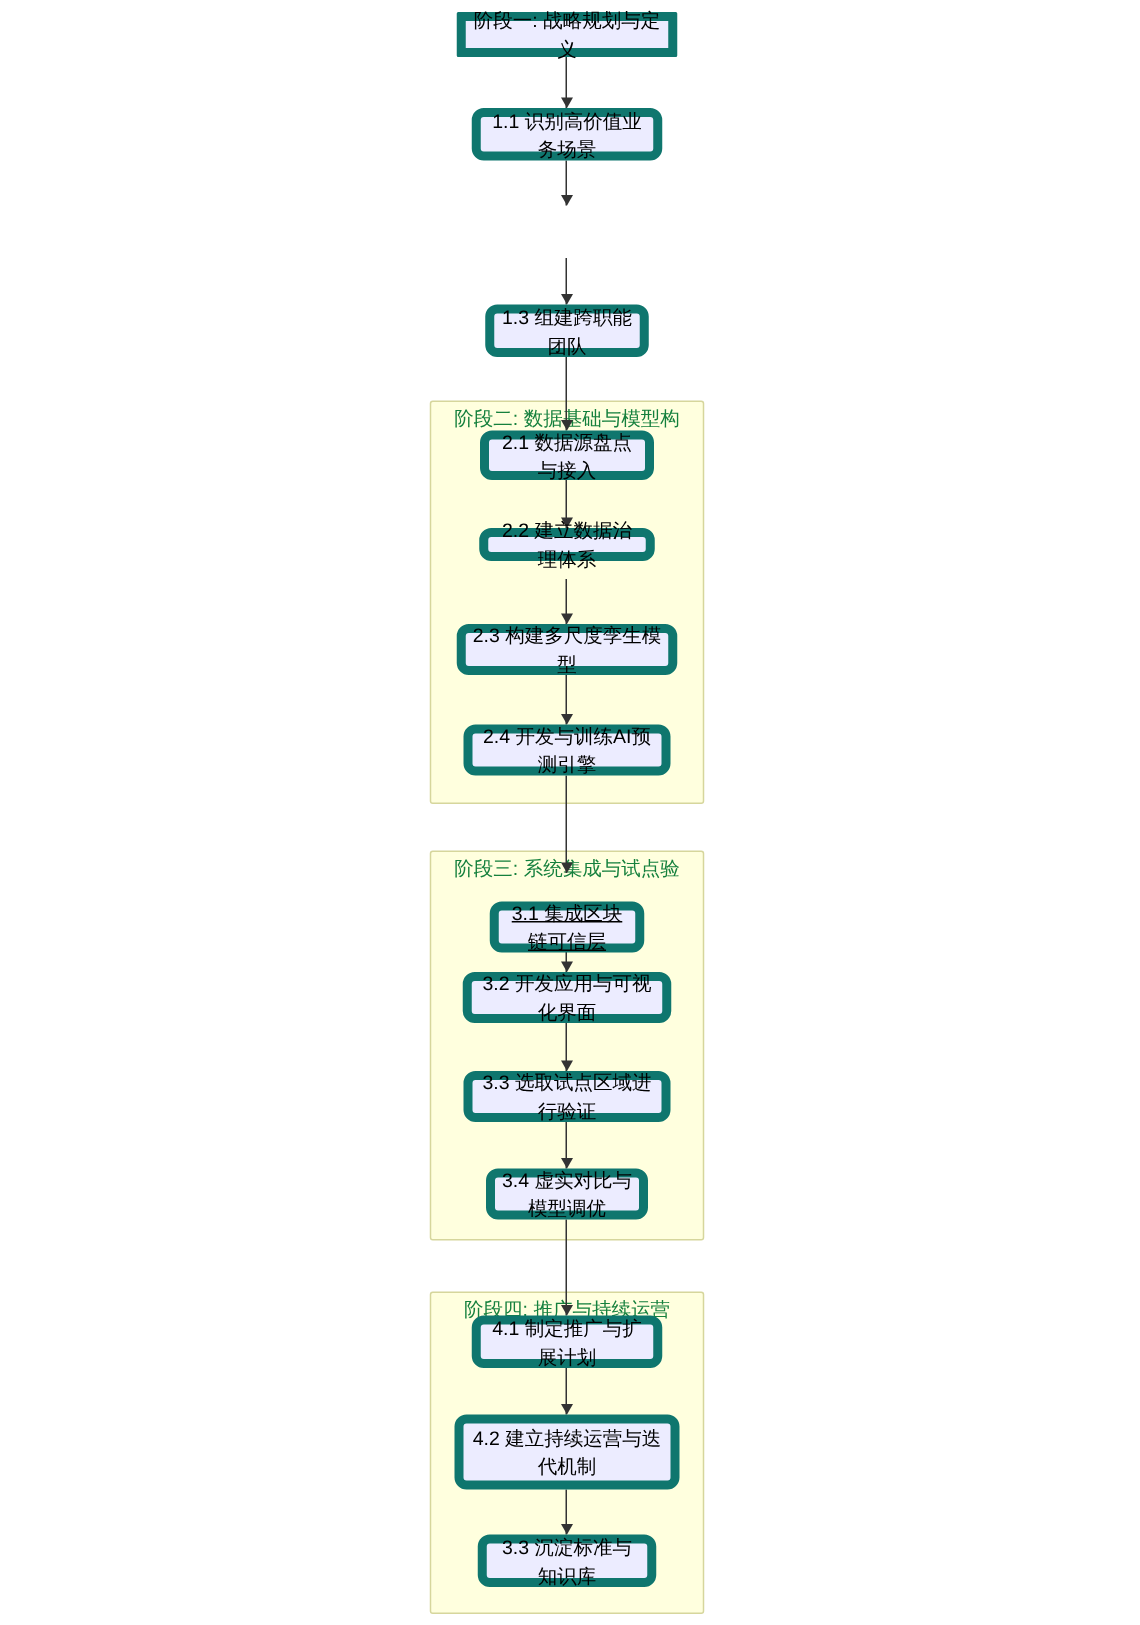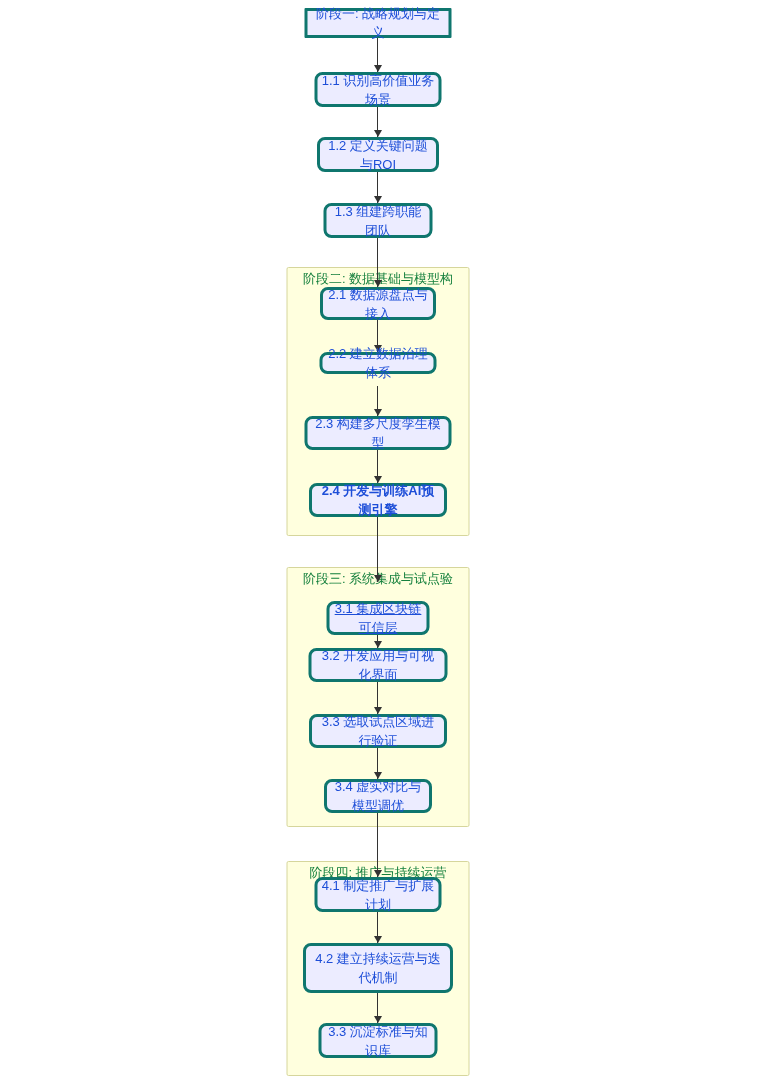--- a/index.html
+++ b/index.html
@@ -33,28 +33,28 @@
     line-height: 16px;
     color: #15803d;
     z-index: 3;
   }
   
   .node {
     position: absolute;
     left: 378px;
     transform: translateX(-50%);
     background: #ECECFF;
-    border: 3px solid #0f766e;
+    border: 6px solid #0f766e;
     display: flex;
     align-items: center;
     justify-content: center;
     text-align: center;
     font-size: 13px;
     line-height: 19px;
-    color: #1d4ed8;
+    color: #000000;
     z-index: 4;
     box-sizing: border-box;
     padding: 0 4px;
   }
   .node.rect { border-radius: 1px; }
   .node.step { border-radius: 8px; }
   
   .edge {
     position: absolute;
     left: 377px;
@@ -118,37 +118,34 @@
   <div class="arrowhead" style="top:870px;"></div>
   <div class="arrowhead" style="top:936px;"></div>
   <div class="arrowhead" style="top:1016px;"></div>
 
   <div class="node rect" style="top:8px;width:147px;height:30px;">
     <span>阶段一: 战略规划与定义</span>
   </div>
   <div class="node step" style="top:72px;width:127px;height:35px;">
     <span>1.1 识别高价值业务场景</span>
   </div>
-  <div class="node step" style="top:137px;width:122px;height:35px;">
-    <span>1.2 定义关键问题与ROI</span>
-  </div>
   <div class="node step" style="top:203px;width:109px;height:35px;">
     <span>1.3 组建跨职能团队</span>
   </div>
 
   <div class="node step" style="top:287px;width:116px;height:33px;">
     <span>2.1 数据源盘点与接入</span>
   </div>
   <div class="node step" style="top:352px;width:117px;height:22px;">
     <span>2.2 建立数据治理体系</span>
   </div>
   <div class="node step" style="top:416px;width:147px;height:34px;">
     <span>2.3 构建多尺度孪生模型</span>
   </div>
-  <div class="node step" style="top:483px;width:138px;height:34px;font-weight:bold;">
+  <div class="node step" style="top:483px;width:138px;height:34px;">
     <span>2.4 开发与训练AI预测引擎</span>
   </div>
 
   <div class="node step" style="top:601px;width:103px;height:34px;text-decoration:underline;">
     <span>3.1 集成区块链可信层</span>
   </div>
   <div class="node step" style="top:648px;width:139px;height:34px;">
     <span>3.2 开发应用与可视化界面</span>
   </div>
   <div class="node step" style="top:714px;width:138px;height:34px;">

